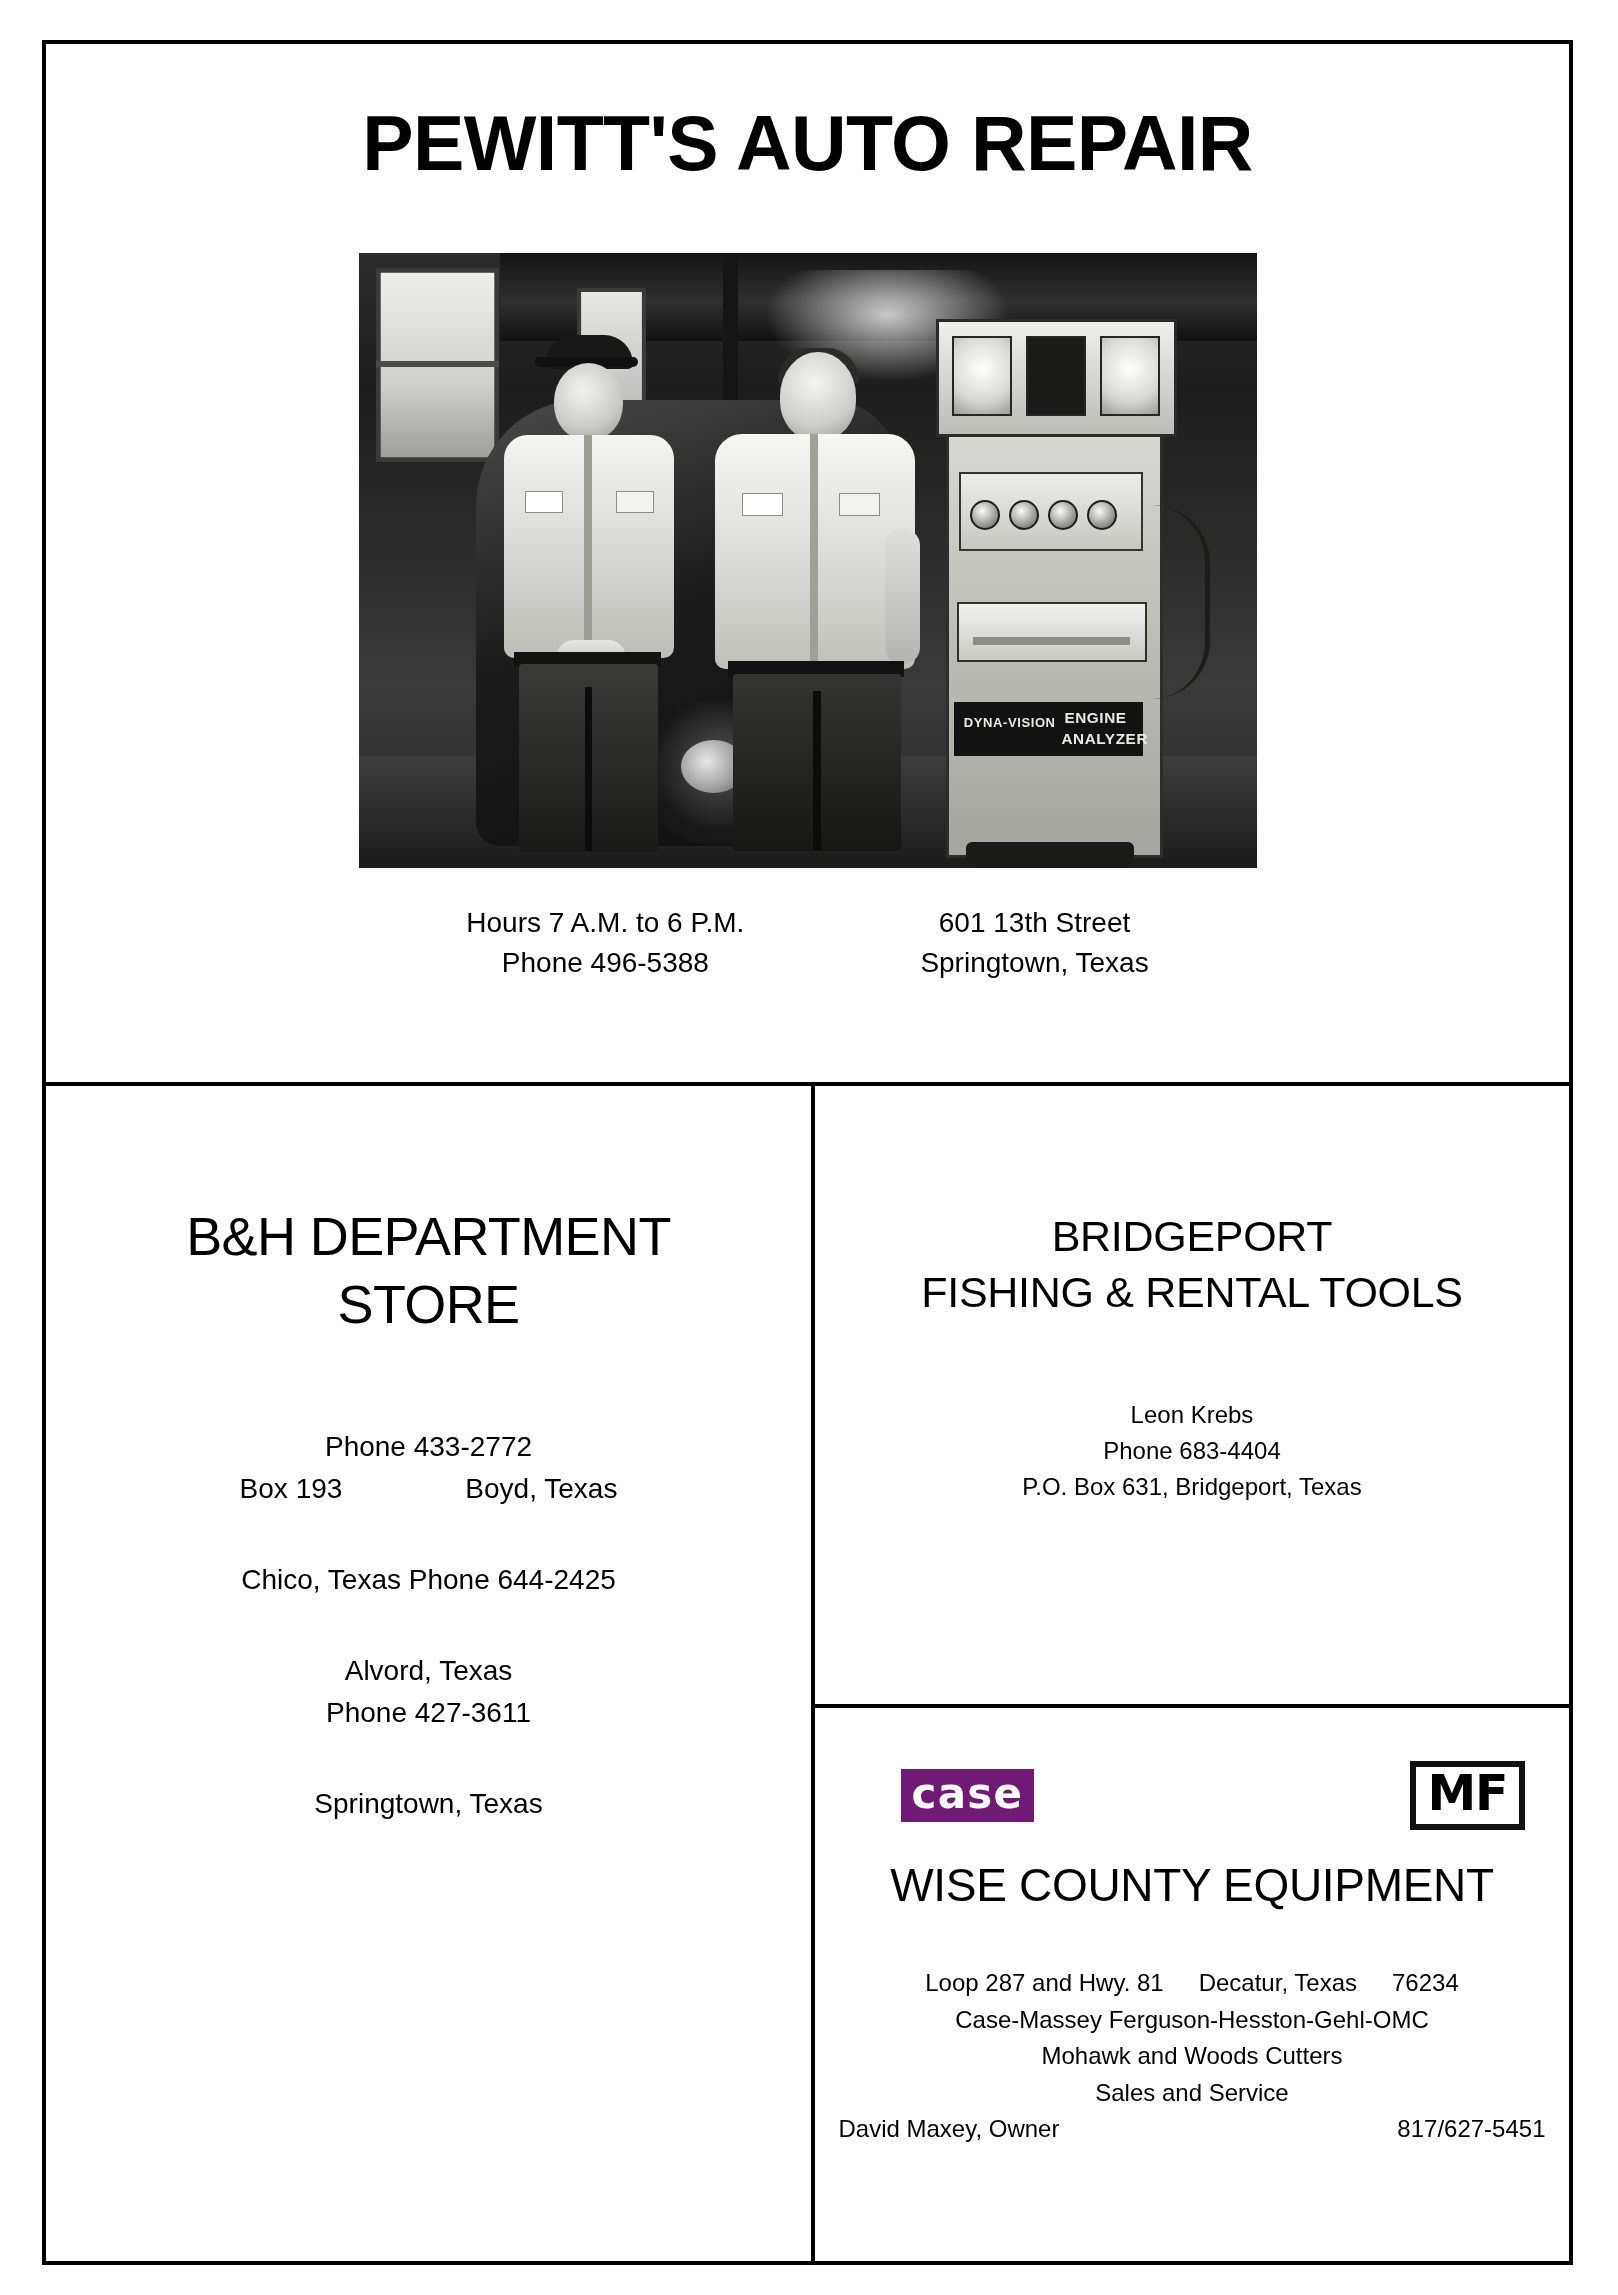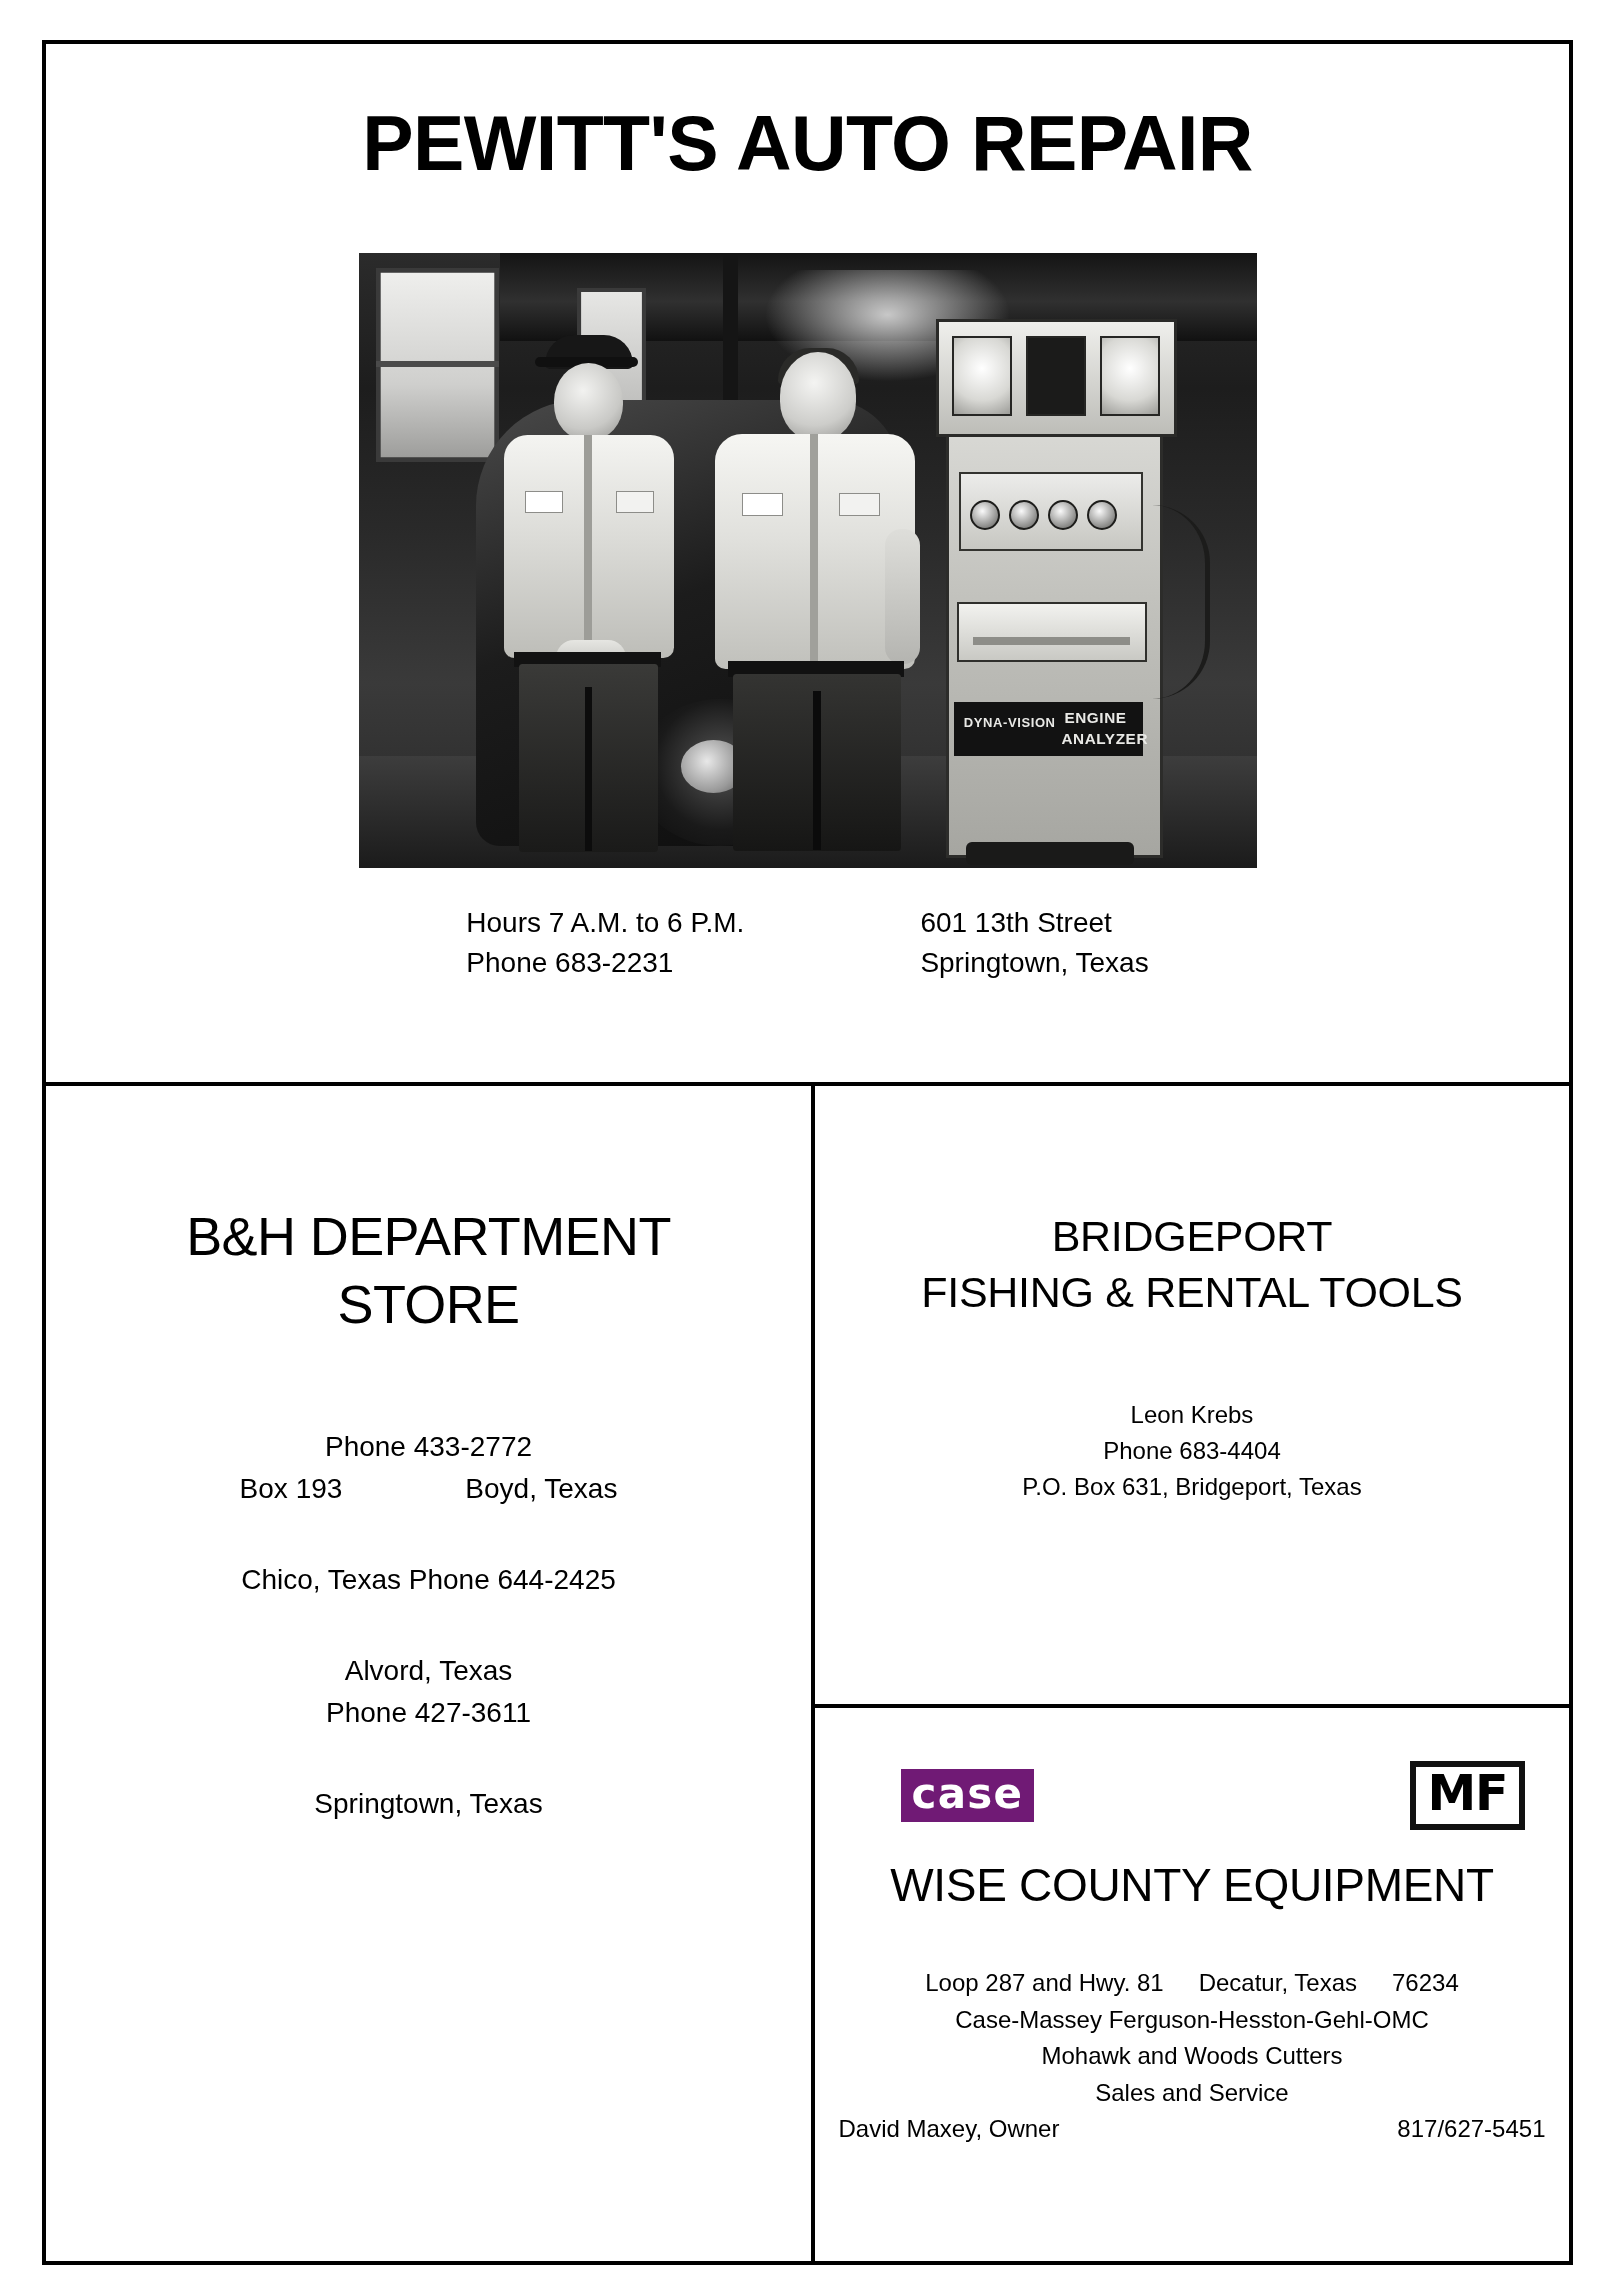--- a/index.html
+++ b/index.html
@@ -166,21 +166,21 @@
   .cable{position:absolute;left:793px;top:252px;width:53px;height:194px;border-right:5.3px solid #1c1c1b;border-radius:0 82px 82px 0;}
 
   .ad-top-info {
     margin-top: 35px;
     display: flex;
     justify-content: center;
     gap: 176px;
     font-size: 28px;
     line-height: 1.45;
   }
-  .ad-top-info .col { text-align: left; }
+  .ad-top-info .col { text-align: center; }
 
   
   .ad-bottom {
     position: absolute;
     left: 0;
     top: 1042px;
     width: 100%;
     bottom: 0;
     display: flex;
   }
@@ -356,21 +356,21 @@
             <span class="l3">ANALYZER</span>
           </div>
           <div class="m-wheels"></div>
         </div>
         <div class="cable"></div>
       </div>
 
       <div class="ad-top-info">
         <div class="col">
           <div>Hours 7 A.M. to 6 P.M.</div>
-          <div>Phone 683-2231</div>
+          <div>Phone 496-5388</div>
         </div>
         <div class="col">
           <div>601 13th Street</div>
           <div>Springtown, Texas</div>
         </div>
       </div>
     </div>
 
     <div class="ad-bottom">
 

